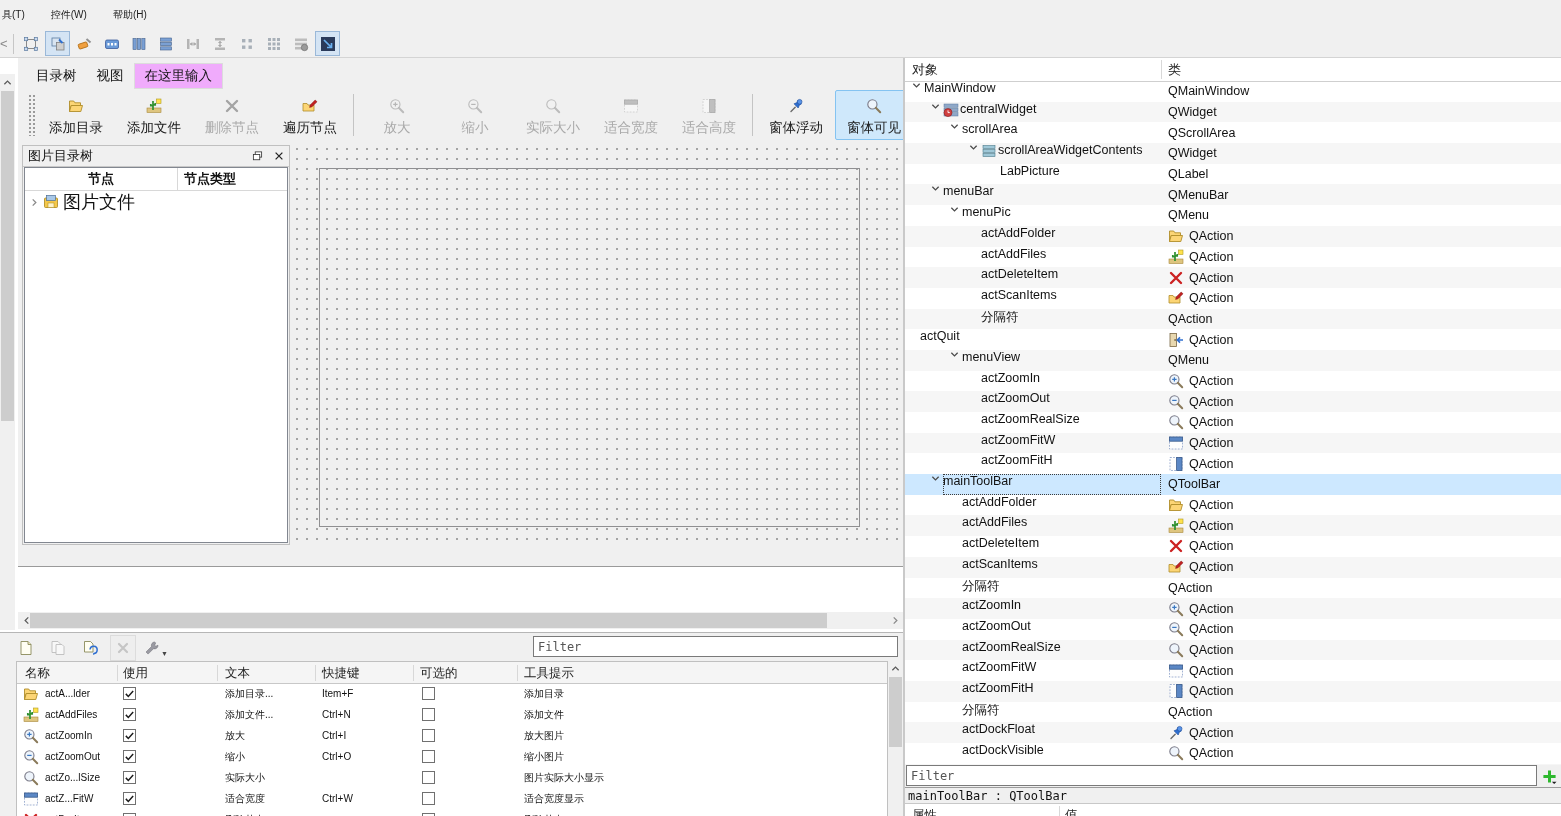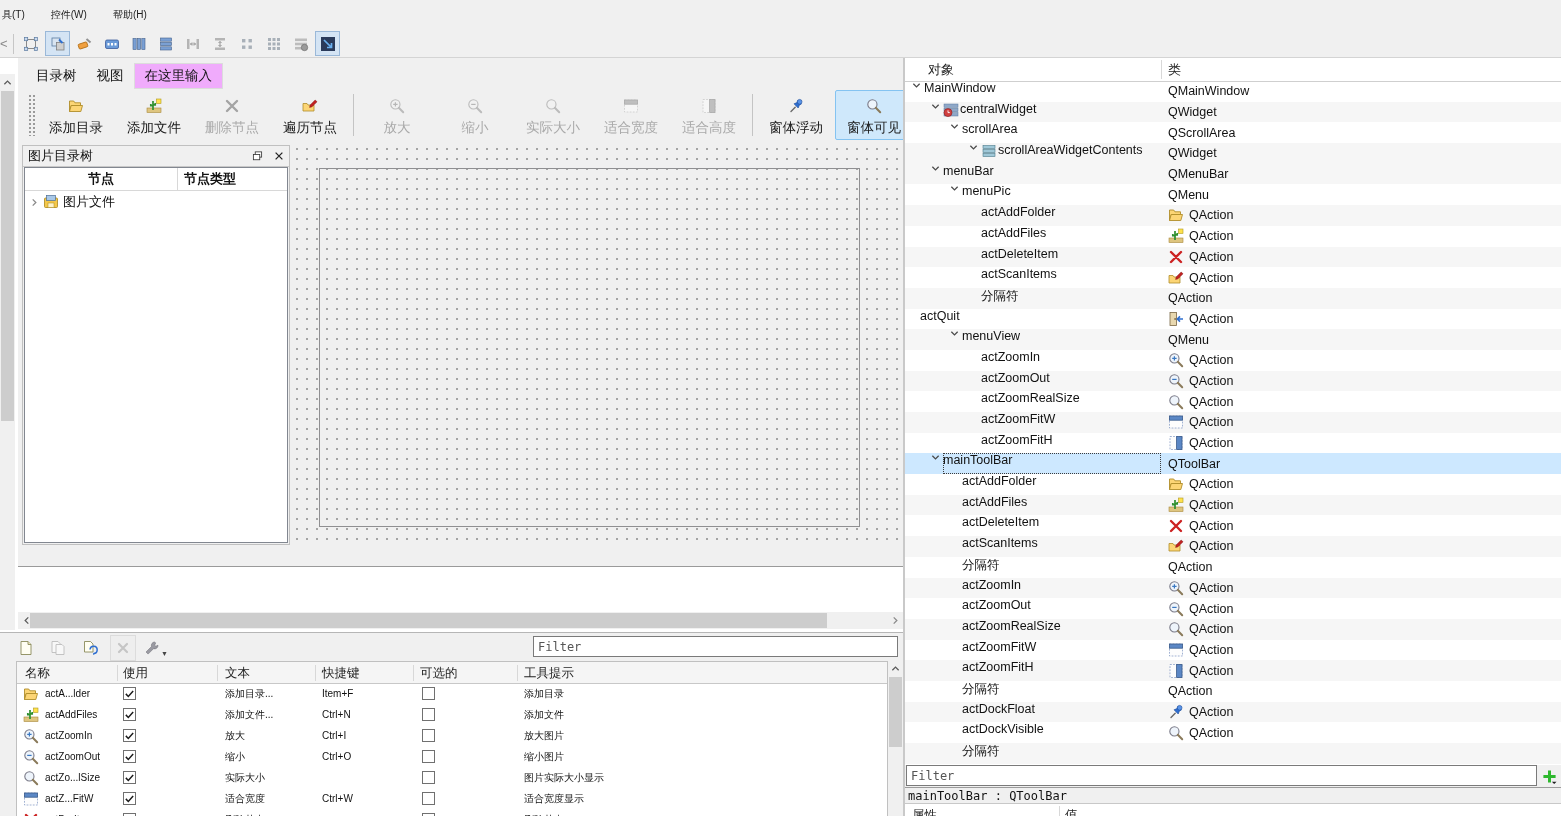--- a/index.html
+++ b/index.html
@@ -47,21 +47,21 @@
 
   
   .dock{position:absolute;left:4px;top:5px;width:268px;height:400px;background:#f0f0f0;border:1px solid #c0c0c0;box-sizing:border-box;}
   .dock-title{position:absolute;left:0;top:0;right:0;height:20px;display:flex;align-items:center;font-size:13px;color:#111;padding-left:5px;border-bottom:1px solid #c8c8c8;}
   .dock-btns{position:absolute;right:2px;top:2px;display:flex;gap:4px;}
   .dock-btn{width:17px;height:15px;display:flex;align-items:center;justify-content:center;}
   .dock-tree{position:absolute;left:1px;top:21px;right:1px;bottom:1px;background:#fff;border:1px solid #828790;box-sizing:border-box;}
   .dock-hdr{display:flex;height:22px;border-bottom:1px solid #d8d8d8;font-size:13px;font-weight:700;color:#111;align-items:center;}
   .dock-hdr .c1{width:152px;text-align:center;border-right:1px solid #d8d8d8;height:100%;display:flex;align-items:center;justify-content:center;}
   .dock-hdr .c2{padding-left:6px;}
-  .dock-item{display:flex;align-items:center;height:22px;font-size:13px;color:#111;padding-left:5px;gap:4px;}
+  .dock-item{display:flex;align-items:center;height:22px;font-size:18px;color:#111;padding-left:5px;gap:4px;}
 
   
   .hscroll{position:absolute;left:18px;top:612px;width:885px;height:17px;background:#f0f0f0;}
   .hscroll .arr{position:absolute;top:0;width:16px;height:17px;display:flex;align-items:center;justify-content:center;}
   .hscroll .arr.l{left:0;} .hscroll .arr.r{right:0;}
   .hscroll .thumb{position:absolute;left:12px;top:1px;width:797px;height:15px;background:#cdcdcd;}
 
   
   .action-editor{position:absolute;left:0;top:632px;width:903px;height:184px;background:#f0f0f0;border-top:1px solid #b6b6b6;box-sizing:border-box;}
   .ae-toolbar{position:absolute;left:14px;top:3px;height:24px;display:flex;align-items:center;gap:8px;}
@@ -82,21 +82,21 @@
   .ae-vscroll{position:absolute;right:0;top:28px;width:15px;bottom:0;background:#f0f0f0;}
   .ae-vscroll .arr{position:absolute;top:0;left:0;width:15px;height:15px;display:flex;align-items:center;justify-content:center;}
   .ae-vscroll .thumb{position:absolute;left:1px;top:16px;width:13px;height:70px;background:#cdcdcd;}
 
   
   .vdivider{position:absolute;left:903px;top:58px;width:2px;height:758px;background:#c9c9c9;}
 
   
   .right-panel{position:absolute;left:905px;top:58px;width:656px;height:758px;background:#fff;}
   .oi-header{position:absolute;left:0;top:0;right:0;height:23px;border-bottom:1px solid #cfcfcf;font-size:13px;color:#222;background:#fff;}
-  .oi-header .h1{position:absolute;left:7px;top:3px;margin-left:16px;}
+  .oi-header .h1{position:absolute;left:7px;top:3px;}
   .oi-header .h2{position:absolute;left:263px;top:3px;}
   .oi-header .hline{position:absolute;left:256px;top:2px;bottom:2px;width:1px;background:#d8d8d8;}
   .oi-rows{position:absolute;left:0;top:23px;right:0;height:685px;overflow:hidden;}
   .oi-row{position:relative;height:20.7px;display:flex;align-items:flex-start;font-size:12.5px;color:#111;white-space:nowrap;}
   .oi-row.alt{background:#f6f6f6;}
   .oi-row.selected{background:#cde8ff;}
   .oi-row .tw{width:15px;display:inline-flex;justify-content:center;flex:none;}
   .oi-row .oic{width:17px;flex:none;display:inline-flex;}
   .oi-cls{position:absolute;left:263px;top:0;height:100%;display:flex;align-items:center;gap:5px;}
   .oi-fb{position:absolute;left:38px;top:0;width:218px;height:100%;border:1px dotted #3c3c3c;box-sizing:border-box;}
@@ -760,20 +760,27 @@
                 <rect x="2" y="6.5" width="12" height="3" fill="#9fc8d8" stroke="#4a7a8a" stroke-width=".6"></rect>
                 <rect x="2" y="10.5" width="12" height="3" fill="#9fc8d8" stroke="#4a7a8a" stroke-width=".6"></rect>
               </svg>
             </span>
           </span>
           <span class="name">scrollAreaWidgetContents</span>
           <span class="oi-cls">
             <span>QWidget</span>
           </span>
         </div>
+        <div class="oi-row" style="padding-left:80px">
+          <span class="tw"></span>
+          <span class="name">LabPicture</span>
+          <span class="oi-cls">
+            <span>QLabel</span>
+          </span>
+        </div>
         <div class="oi-row alt" style="padding-left:23px">
           <span class="tw">
             <svg width="9" height="9" viewBox="0 0 10 10">
               <path d="M1.5 3l3.5 3.5L8.5 3" fill="none" stroke="#4a4a4a" stroke-width="1.4"></path>
             </svg>
           </span>
           <span class="name">menuBar</span>
           <span class="oi-cls">
             <span>QMenuBar</span>
           </span>

